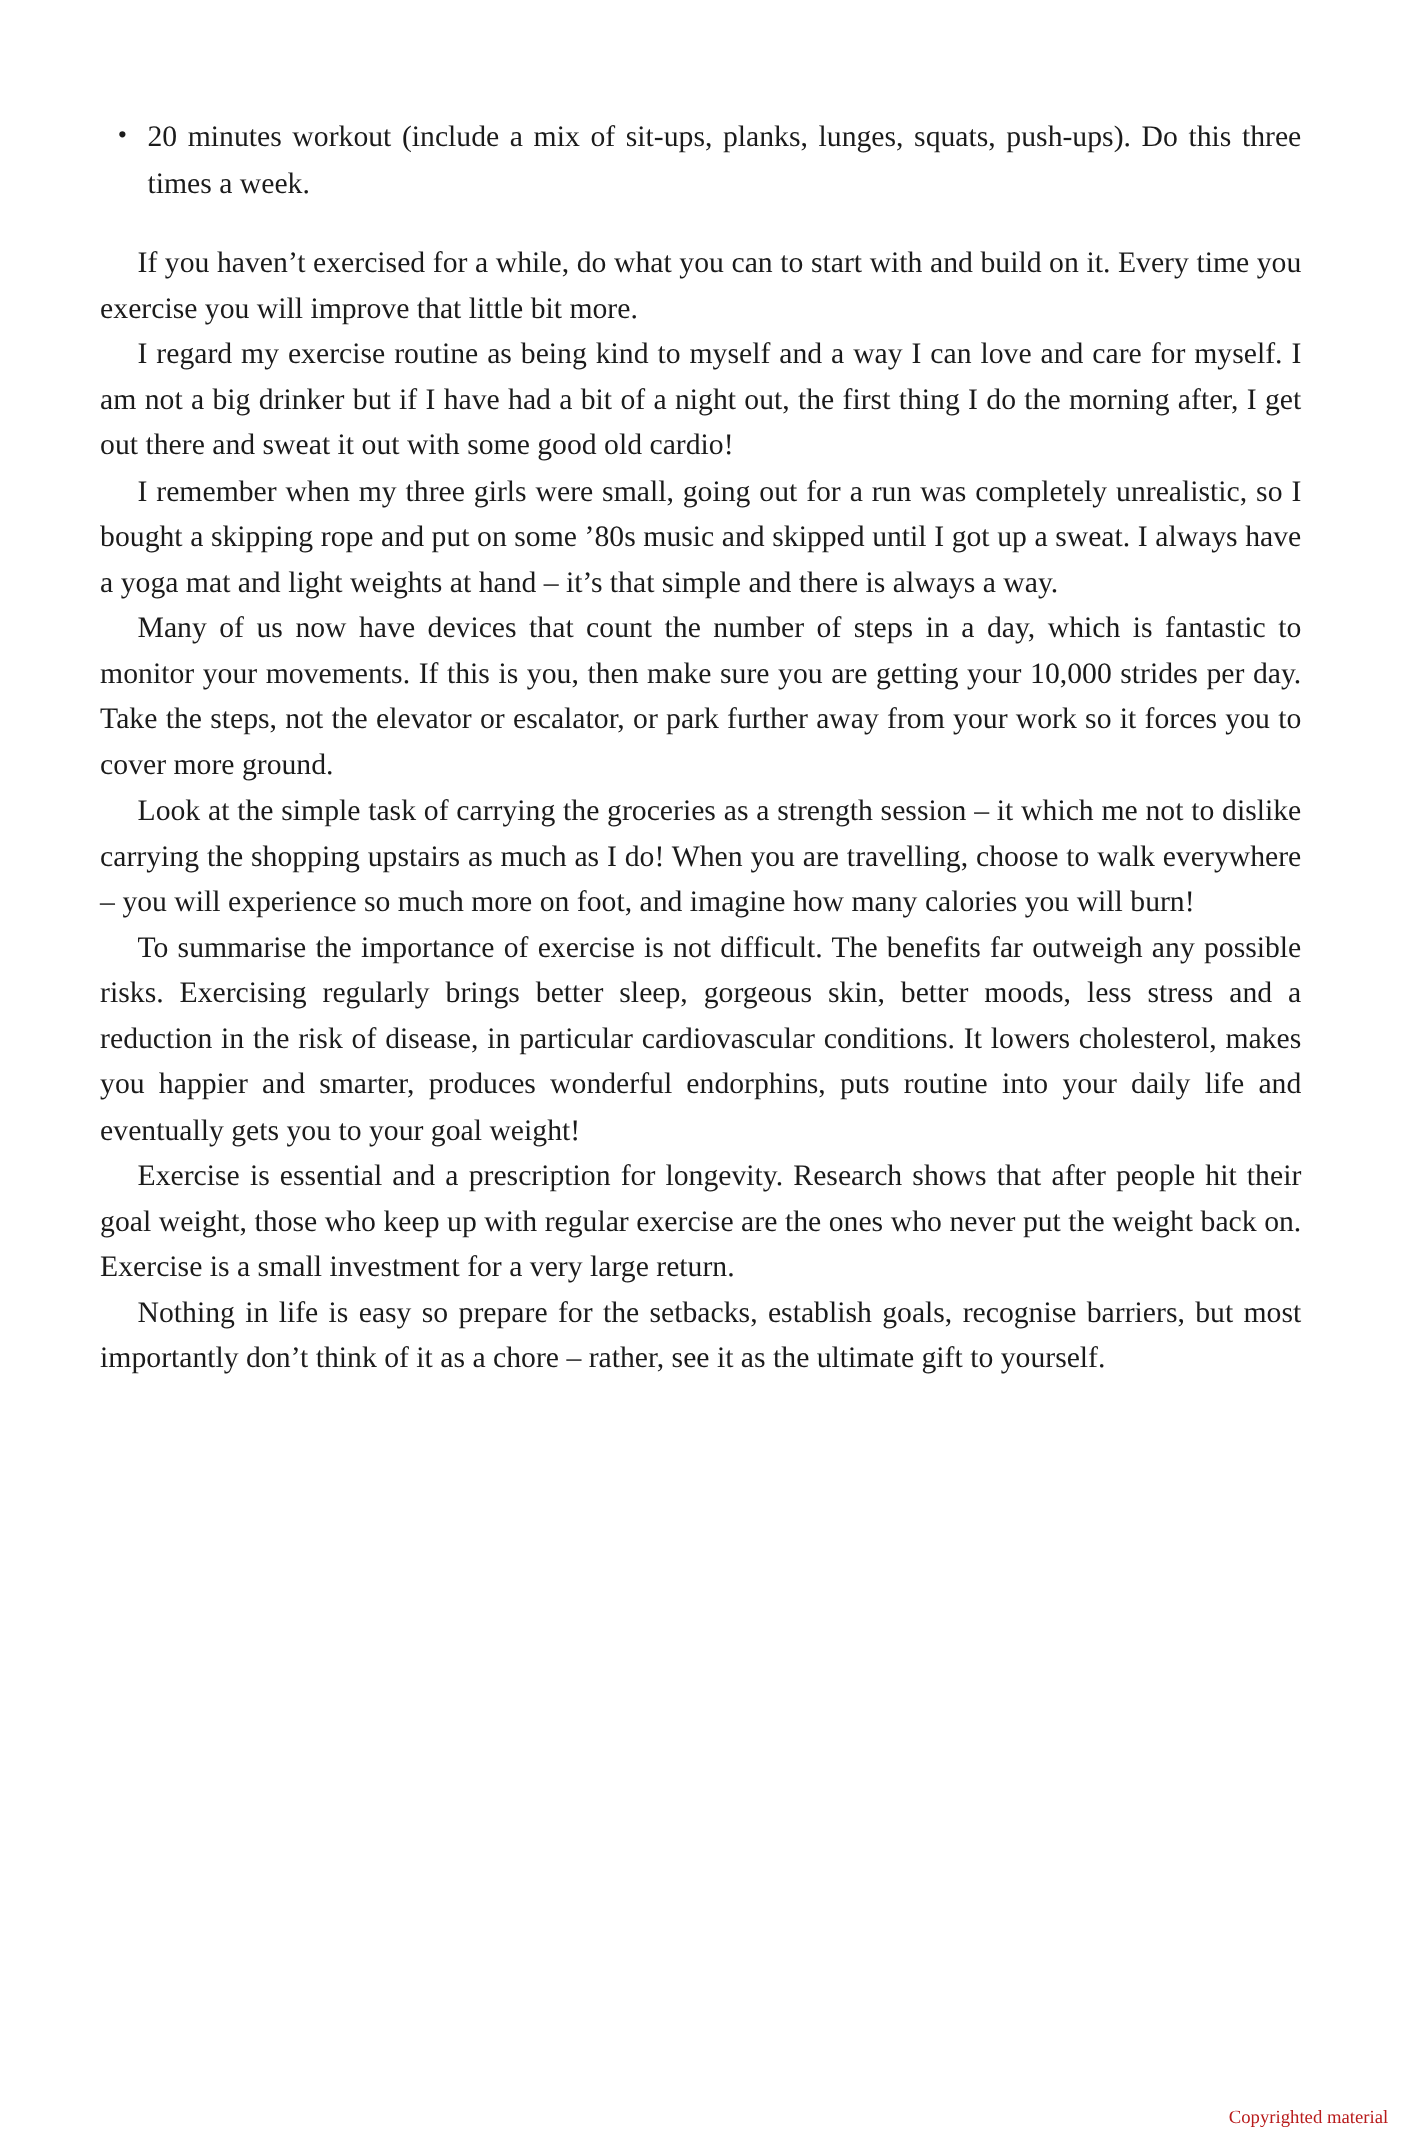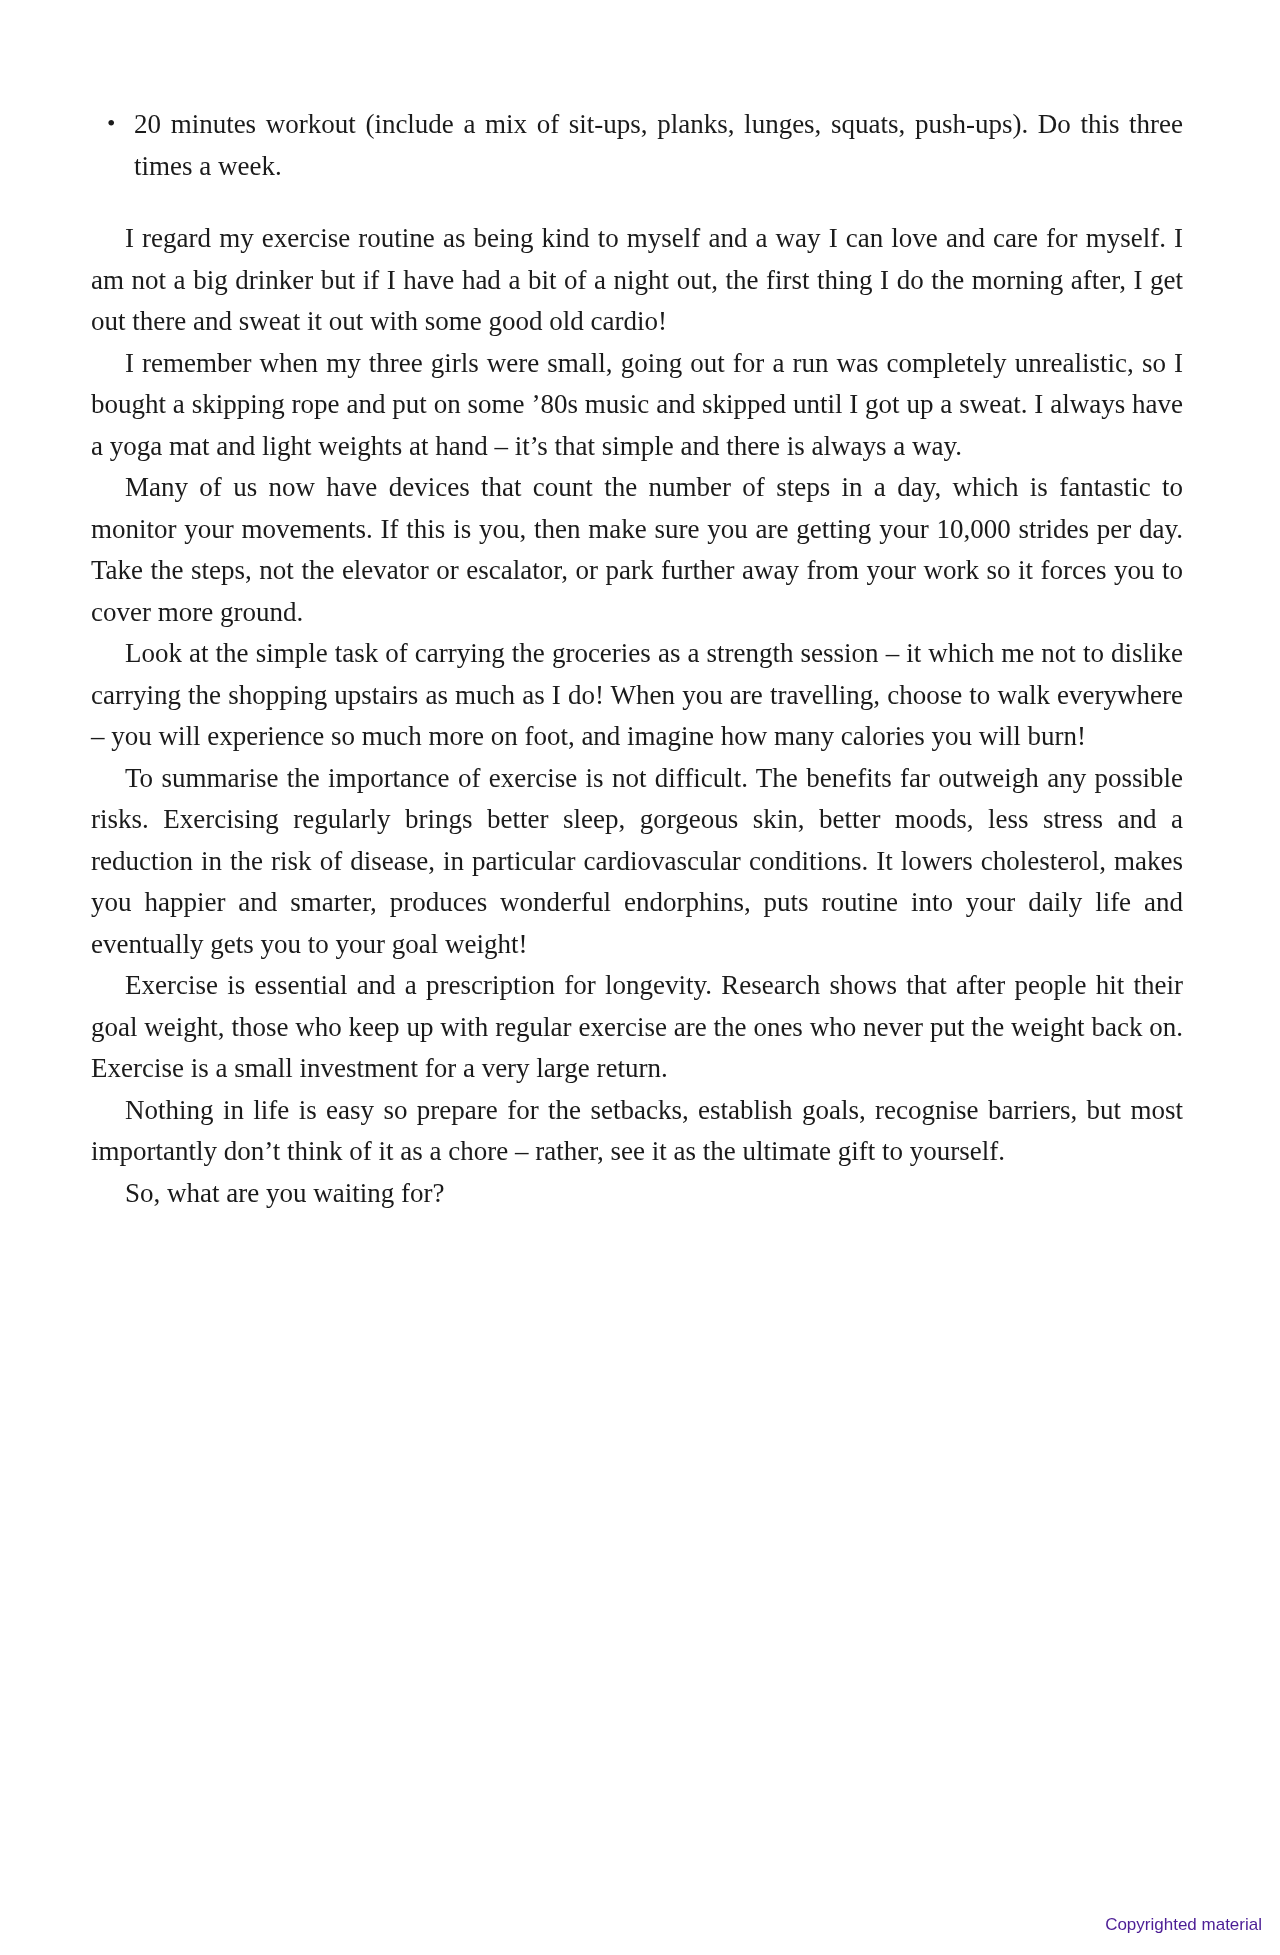--- a/index.html
+++ b/index.html
@@ -38,41 +38,41 @@
   }
   .text-block p {
     margin: 0;
     padding: 0;
     text-indent: 34px;
   }
   .watermark {
     position: absolute;
     right: 18px;
     bottom: 20px;
-    font-family: Liberation Sans, sans-serif;
+    font-family: Liberation Serif, serif;
     font-size: 17px;
-    color: #4c1d95;
+    color: #b91c1c;
   }
 </style>
 </head>
 <body>
 
 <div class="page">
   <div class="text-block">
 
     <div class="bullet-item">
       <span class="bullet-marker">•</span>
       <span>20 minutes workout (include a mix of sit-ups, planks, lunges, squats, push-ups). Do this three times a week.</span>
     </div>
 
+    <p>If you haven’t exercised for a while, do what you can to start with and build on it. Every time you exercise you will improve that little bit more.</p>
     <p>I regard my exercise routine as being kind to myself and a way I can love and care for myself. I am not a big drinker but if I have had a bit of a night out, the first thing I do the morning after, I get out there and sweat it out with some good old cardio!</p>
     <p>I remember when my three girls were small, going out for a run was completely unrealistic, so I bought a skipping rope and put on some ’80s music and skipped until I got up a sweat. I always have a yoga mat and light weights at hand – it’s that simple and there is always a way.</p>
     <p>Many of us now have devices that count the number of steps in a day, which is fantastic to monitor your movements. If this is you, then make sure you are getting your 10,000 strides per day. Take the steps, not the elevator or escalator, or park further away from your work so it forces you to cover more ground.</p>
     <p>Look at the simple task of carrying the groceries as a strength session – it which me not to dislike carrying the shopping upstairs as much as I do! When you are travelling, choose to walk everywhere – you will experience so much more on foot, and imagine how many calories you will burn!</p>
     <p>To summarise the importance of exercise is not difficult. The benefits far outweigh any possible risks. Exercising regularly brings better sleep, gorgeous skin, better moods, less stress and a reduction in the risk of disease, in particular cardiovascular conditions. It lowers cholesterol, makes you happier and smarter, produces wonderful endorphins, puts routine into your daily life and eventually gets you to your goal weight!</p>
     <p>Exercise is essential and a prescription for longevity. Research shows that after people hit their goal weight, those who keep up with regular exercise are the ones who never put the weight back on. Exercise is a small investment for a very large return.</p>
     <p>Nothing in life is easy so prepare for the setbacks, establish goals, recognise barriers, but most importantly don’t think of it as a chore – rather, see it as the ultimate gift to yourself.</p>
-    <p>So, what are you waiting for?</p>
 
   </div>
 
   <div class="watermark">Copyrighted material</div>
 </div>
 
 </body></html>

